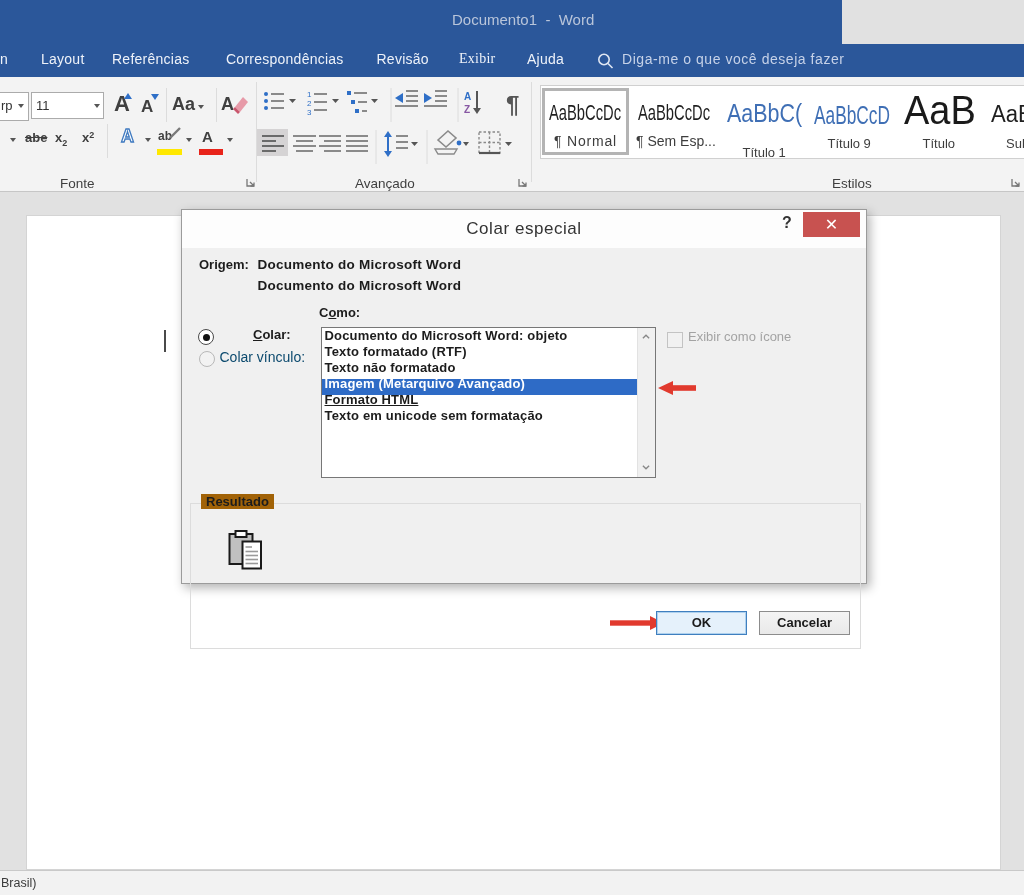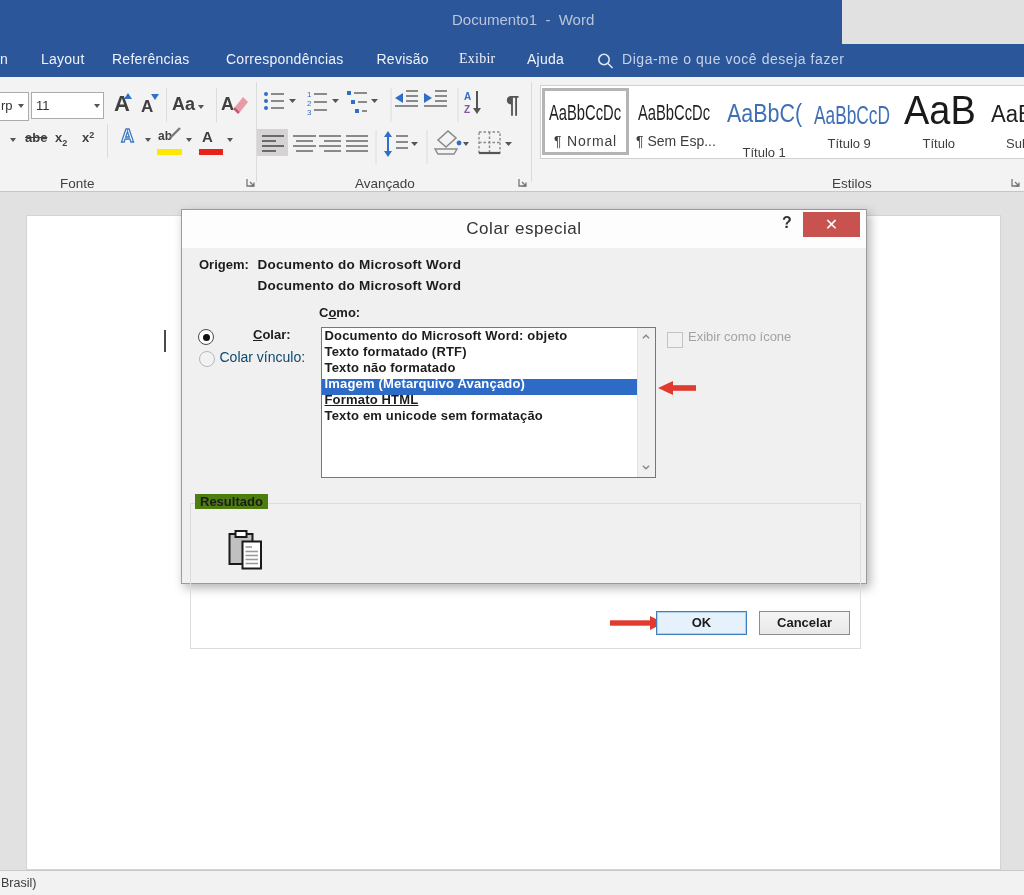--- a/index.html
+++ b/index.html
@@ -27,21 +27,21 @@
   #listbox{position:absolute;left:139px;top:117px;width:335px;height:151px;background:#fff;border:1px solid #777;box-sizing:border-box;}
   .li{position:absolute;left:2.5px;font-size:13px;font-weight:bold;letter-spacing:0.18px;color:#1c1c1c;white-space:nowrap;}
   #lb-sel{position:absolute;left:0px;top:50.5px;width:315px;height:16.2px;background:#2e6bc6;}
   #lb-scroll{position:absolute;right:0;top:0;width:17px;height:149px;background:#f0f0f0;border-left:1px solid #e2e2e2;}
   .chev{position:absolute;left:4px;width:8px;height:8px;}
   #radio1{position:absolute;left:16px;top:119px;width:14px;height:14px;border-radius:50%;background:#fff;border:1px solid #4a4a4a;}
   #radio1 div{position:absolute;left:3.5px;top:3.5px;width:7px;height:7px;border-radius:50%;background:#111;}
   #radio2{position:absolute;left:16.5px;top:141px;width:14px;height:14px;border-radius:50%;background:#f2f2f2;border:1px solid #b8b8b8;}
   #chkbox{position:absolute;left:485px;top:122px;width:14px;height:14px;background:#f1f1f1;border:1px solid #c3c3c3;}
   #resultbox{position:absolute;left:8px;top:293px;width:669px;height:144px;border:1px solid #dcdcdc;}
-  #resultlbl{position:absolute;left:13px;top:284px;background:#4d7c0f;padding:0 5px;font-size:13px;font-weight:bold;color:#1c1c1c;}
+  #resultlbl{position:absolute;left:19px;top:284px;background:#a16207;padding:0 5px;font-size:13px;font-weight:bold;color:#1c1c1c;}
   #okbtn{position:absolute;left:474px;top:401px;width:91px;height:24px;background:#e5f1fb;border:1px solid #3f7fbf;box-sizing:border-box;text-align:center;font-size:13px;font-weight:bold;color:#1c1c1c;line-height:22px;box-shadow:inset 0 0 0 1px #aed1ee;}
   #cancelbtn{position:absolute;left:577px;top:401px;width:91px;height:24px;background:linear-gradient(#f4f4f4,#e9e9e9);border:1px solid #8c8c8c;box-sizing:border-box;text-align:center;font-size:13px;font-weight:bold;color:#1c1c1c;line-height:22px;}
   u.acc{text-decoration:underline;}
   .prev{white-space:nowrap;transform-origin:left top;line-height:1;}
   .lbl{font-size:13px;color:#3d3d3d;white-space:nowrap;}
 </style>
 </head>
 <body>
 <div class="abs" id="titlebar">
   <span class="abs" style="left:452px;top:11px;font-size:15px;color:#b9c5da;">Documento1&nbsp;&nbsp;-&nbsp;&nbsp;Word</span>

